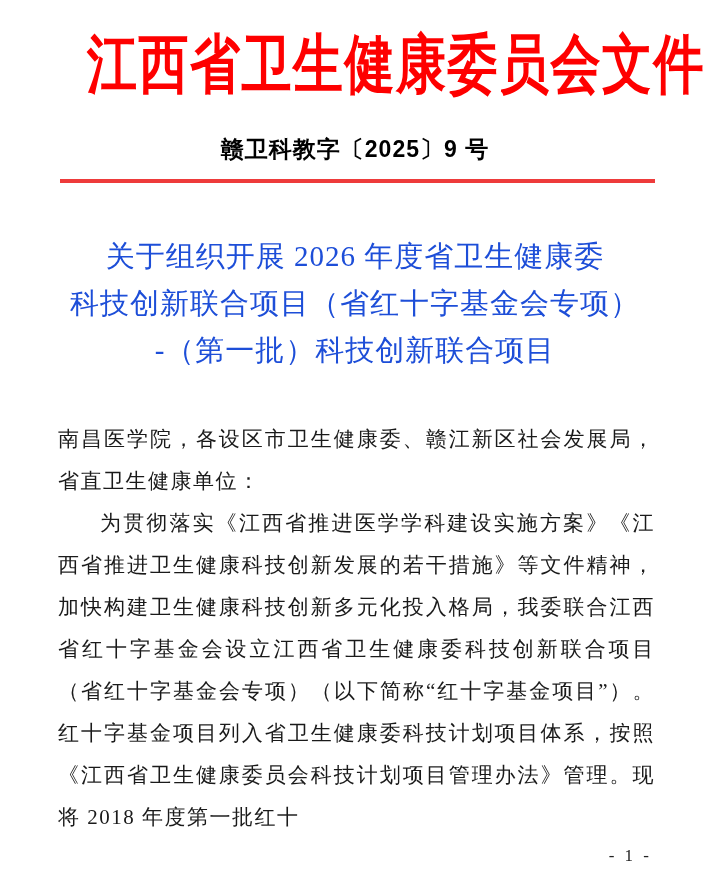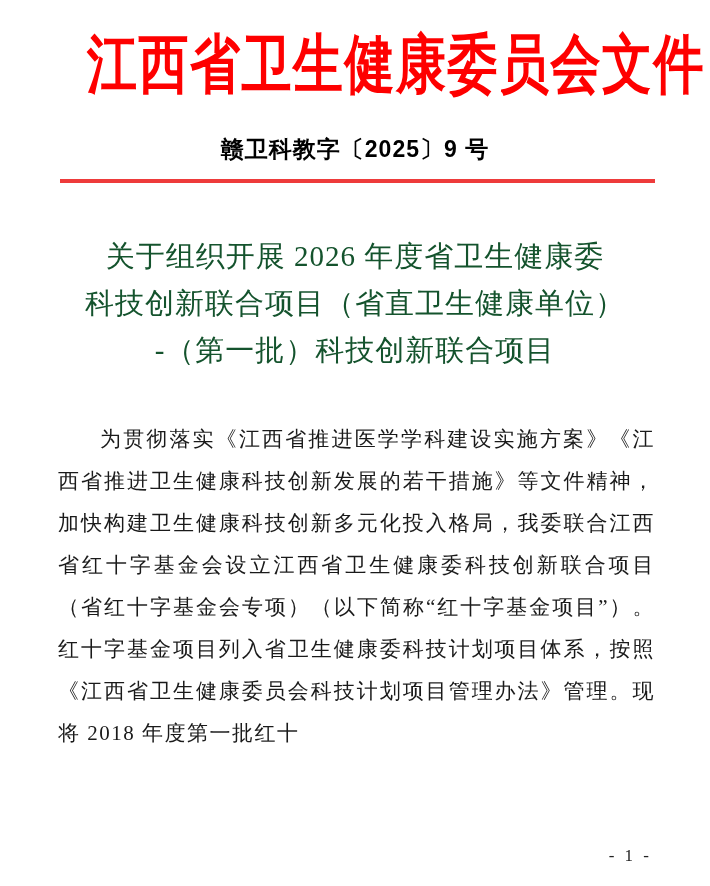--- a/index.html
+++ b/index.html
@@ -44,21 +44,21 @@
     height: 4px;
     background: #ee3b3b;
     margin: 17px 55px 0 60px;
   }
   
   .doc-title {
     margin-top: 50px;
     text-align: center;
     font-size: 29px;
     line-height: 47px;
-    color: #14532d;
+    color: #1d4ed8;
     letter-spacing: 1px;
   }
   
   .body-text {
     margin: 44px 55px 0 58px;
     font-size: 21px;
     line-height: 42px;
     letter-spacing: 1.5px;
     text-align: justify;
     color: #1a1a1a;
@@ -83,23 +83,24 @@
   <div class="red-header">
     <span class="stretch">江西省卫生健康委员会文件</span>
   </div>
 
   <div class="doc-number">赣卫科教字〔2025〕9 号</div>
 
   <div class="red-line"></div>
 
   <div class="doc-title">
     <div>关于组织开展 2026 年度省卫生健康委</div>
-    <div>科技创新联合项目（省直卫生健康单位）</div>
+    <div>科技创新联合项目（省红十字基金会专项）</div>
     <div>-（第一批）科技创新联合项目</div>
   </div>
 
   <div class="body-text">
+    <p>南昌医学院，各设区市卫生健康委、赣江新区社会发展局，省直卫生健康单位：</p>
     <p class="indent">为贯彻落实《江西省推进医学学科建设实施方案》《江西省推进卫生健康科技创新发展的若干措施》等文件精神，加快构建卫生健康科技创新多元化投入格局，我委联合江西省红十字基金会设立江西省卫生健康委科技创新联合项目（省红十字基金会专项）（以下简称“红十字基金项目”）。红十字基金项目列入省卫生健康委科技计划项目体系，按照《江西省卫生健康委员会科技计划项目管理办法》管理。现将 2018 年度第一批红十</p>
   </div>
 
   <div class="page-number">- 1 -</div>
 
 </div>
 
 </body></html>

